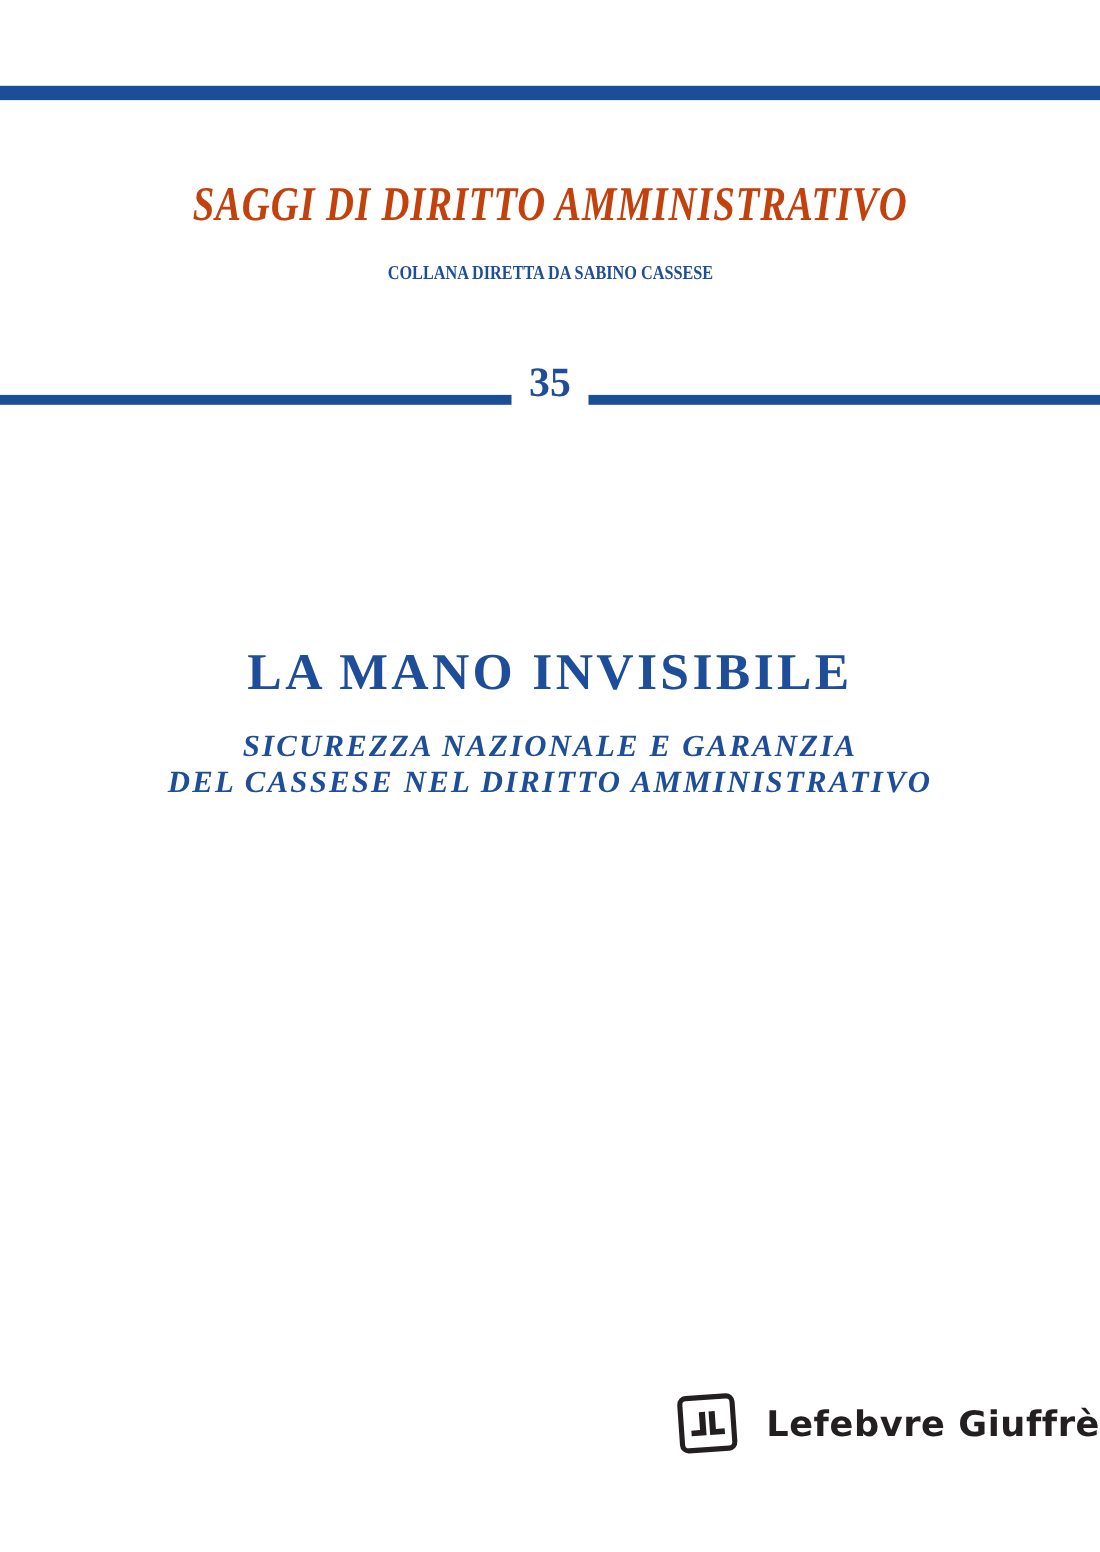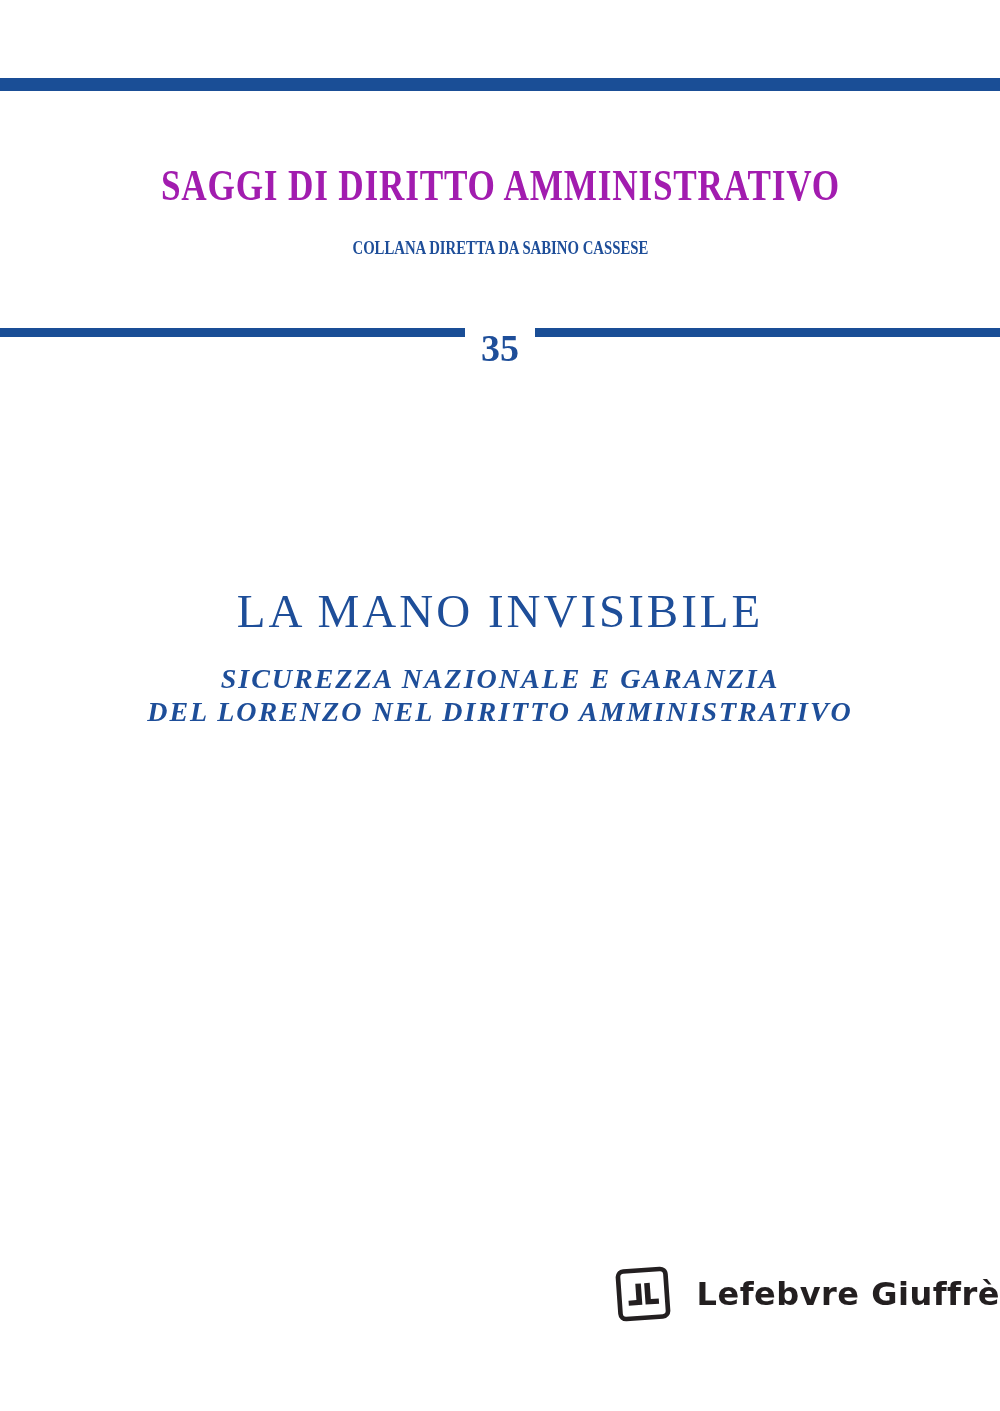--- a/index.html
+++ b/index.html
@@ -26,25 +26,26 @@
     background: #1a4e96;
   }
 
   
   .series-title {
     position: absolute;
     left: 0;
     top: 160px;
     width: 100%;
     text-align: center;
-    color: #a21caf;
+    color: #c2410c;
     font-size: 44px;
     font-weight: bold;
     letter-spacing: 1px;
     white-space: nowrap;
+    font-style: italic;
   }
   .series-title .squeeze {
     display: inline-block;
     transform: scaleX(0.80);
     transform-origin: 50% 50%;
   }
 
   
   .series-directed {
     position: absolute;
@@ -64,21 +65,21 @@
   }
 
   
   .volume-band {
     position: absolute;
     left: 0;
     top: 328px;
     width: 100%;
     height: 40px;
     display: flex;
-    align-items: flex-start;
+    align-items: flex-end;
   }
   .band-line {
     flex: 1;
     height: 9px;
     background: #1a4e96;
   }
   .volume-number {
     color: #1e4e99;
     font-size: 38px;
     font-weight: bold;
@@ -103,21 +104,21 @@
   
   .book-title {
     position: absolute;
     left: 0;
     top: 584px;
     width: 100%;
     margin: 0;
     text-align: center;
     color: #1e4e99;
     font-size: 47px;
-    font-weight: normal;
+    font-weight: bold;
     letter-spacing: 3px;
     white-space: nowrap;
   }
 
   
   .book-subtitle {
     position: absolute;
     left: 0;
     top: 662px;
     width: 100%;
@@ -176,21 +177,21 @@
     <div class="band-line"></div>
     <div class="volume-number">35</div>
     <div class="band-line"></div>
   </div>
 
 
   <h1 class="book-title">LA MANO INVISIBILE</h1>
 
   <div class="book-subtitle">
     <div>SICUREZZA NAZIONALE E GARANZIA</div>
-    <div>DEL LORENZO NEL DIRITTO AMMINISTRATIVO</div>
+    <div>DEL CASSESE NEL DIRITTO AMMINISTRATIVO</div>
   </div>
 
   <div class="publisher">
     <svg class="publisher-mark" viewBox="0 0 60 60" xmlns="http://www.w3.org/2000/svg" aria-hidden="true">
       <rect x="4.5" y="4.5" width="51" height="51" rx="6" ry="6" fill="none" stroke="#231f20" stroke-width="5"></rect>
 
       <path d="M22.5 18.5 H28.5 V41.5 H14 V36 H22.5 Z" fill="#231f20"></path>
 
       <path d="M32 18.5 H38 V36 H46.5 V41.5 H32 Z" fill="#231f20"></path>
     </svg>

